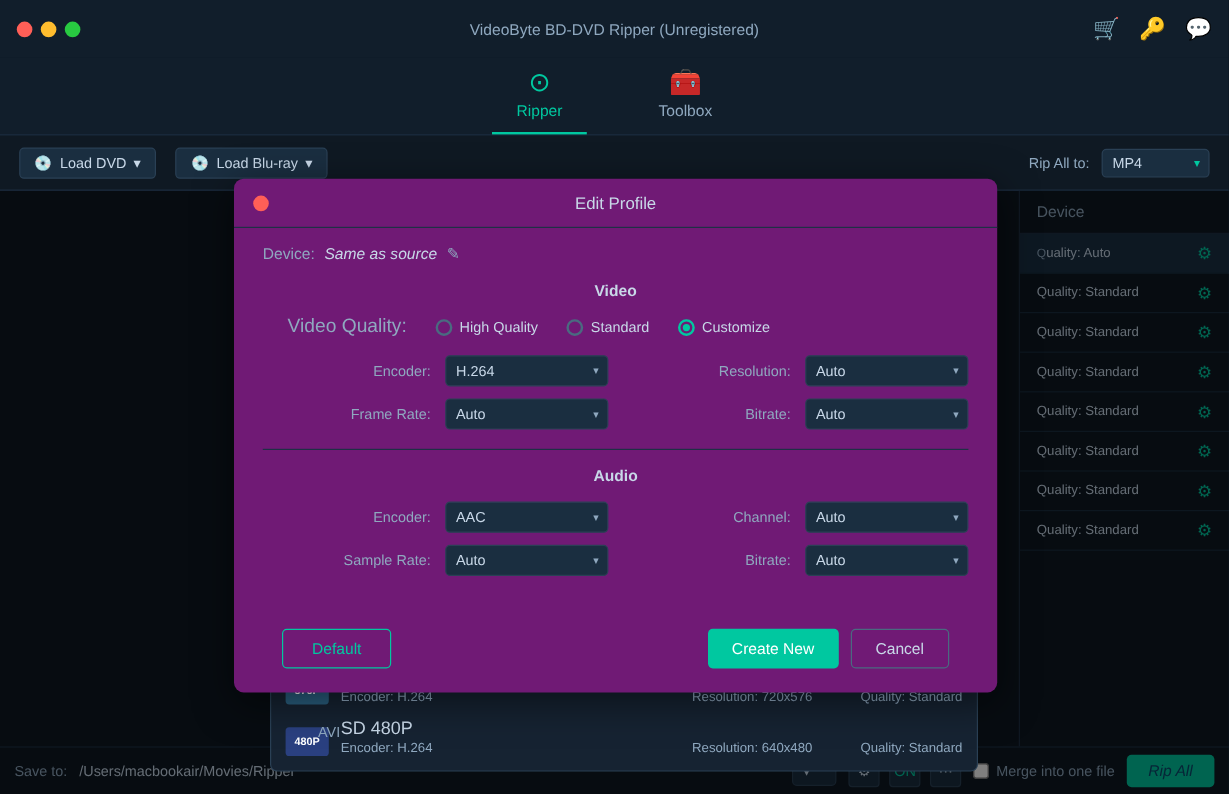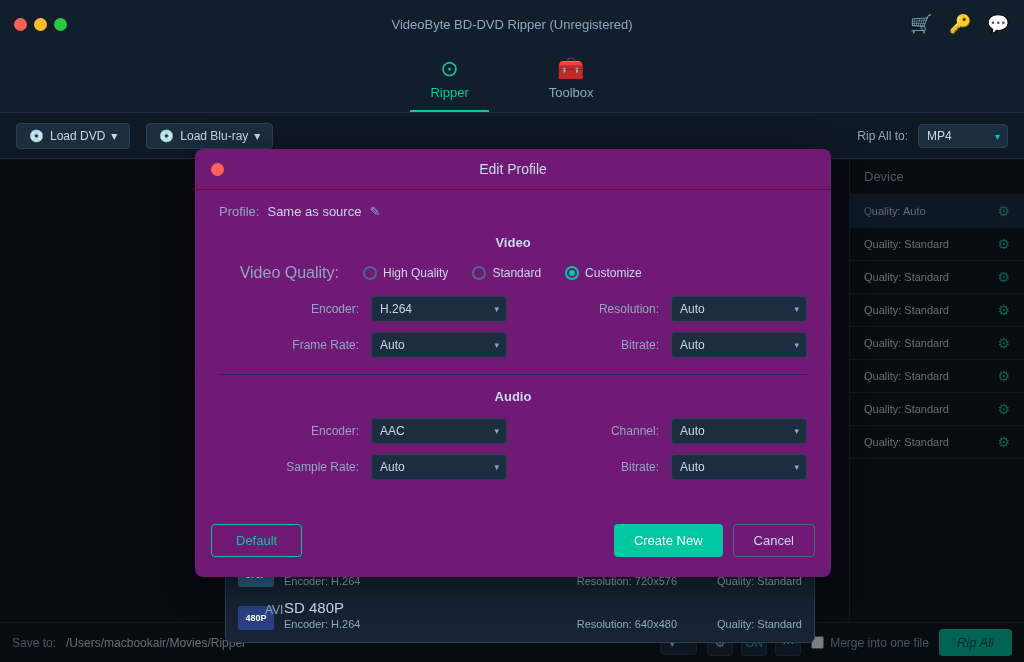--- a/index.html
+++ b/index.html
@@ -243,20 +243,21 @@
       align-items: center;
       gap: 8px;
       margin-bottom: 16px;
       font-size: 13px;
     }
     .profile-label {
       color: #8fa8bf;
     }
     .profile-value {
       color: #c8d8e8;
+      font-style: italic;
     }
     .edit-icon {
       color: #8fa8bf;
       cursor: pointer;
       font-size: 13px;
     }
 
     .section-title {
       text-align: center;
       font-size: 13px;
@@ -330,21 +331,21 @@
 
     .section-divider {
       border: none;
       border-top: 1px solid #1e3045;
       margin: 14px 0;
     }
 
     .dialog-footer {
       display: flex;
       justify-content: space-between;
-      padding: 0 16px;
+      padding: 0 40px;
       margin-top: 14px;
     }
     .btn-default {
       background: transparent;
       border: 1px solid #00c8a0;
       border-radius: 4px;
       color: #00c8a0;
       font-size: 13px;
       padding: 8px 24px;
       cursor: pointer;
@@ -588,21 +589,21 @@
   <div class="modal-overlay"></div>
 
   <div class="dialog">
     <div class="dialog-titlebar">
       <button class="dialog-close"></button>
       <span class="dialog-title">Edit Profile</span>
     </div>
     <div class="dialog-body">
 
       <div class="profile-row">
-        <span class="profile-label">Profile:</span>
+        <span class="profile-label">Device:</span>
         <span class="profile-value">Same as source</span>
         <span class="edit-icon">✎</span>
       </div>
 
       <div class="section-title">Video</div>
 
       <div class="quality-row">
         <span class="quality-label">Video Quality:</span>
         <label class="radio-option">
           <div class="radio-circle"></div>

